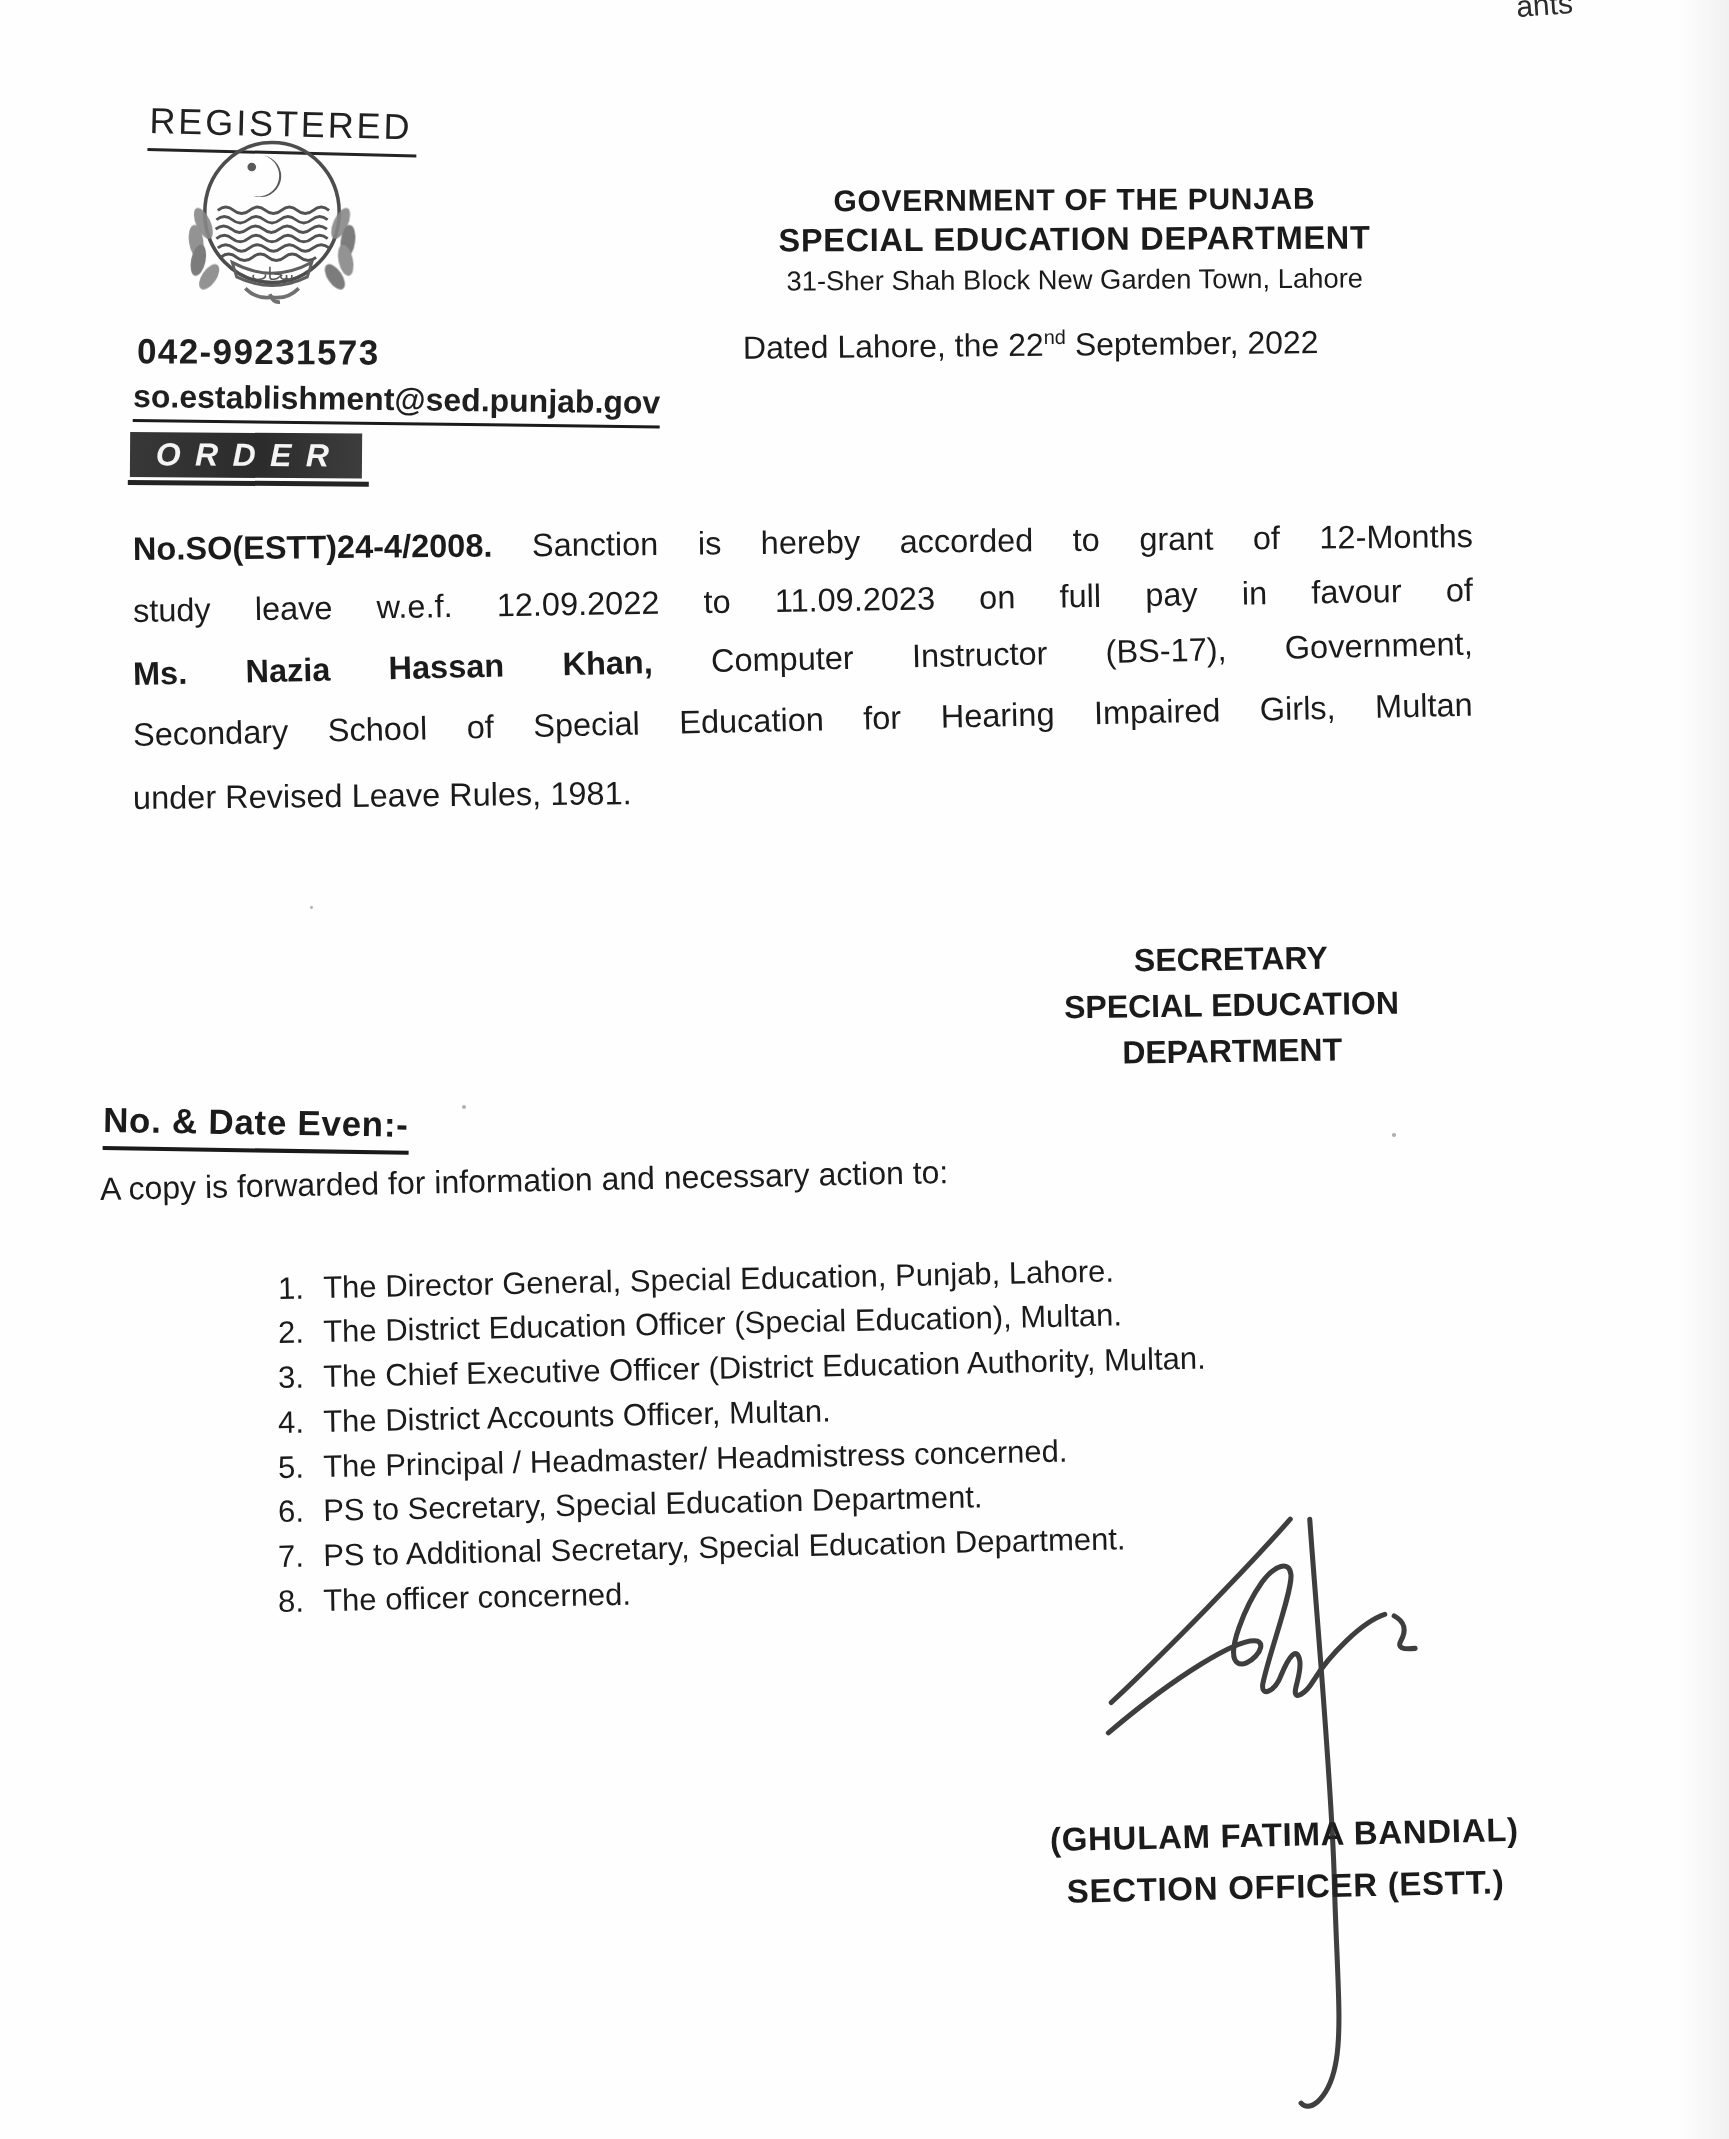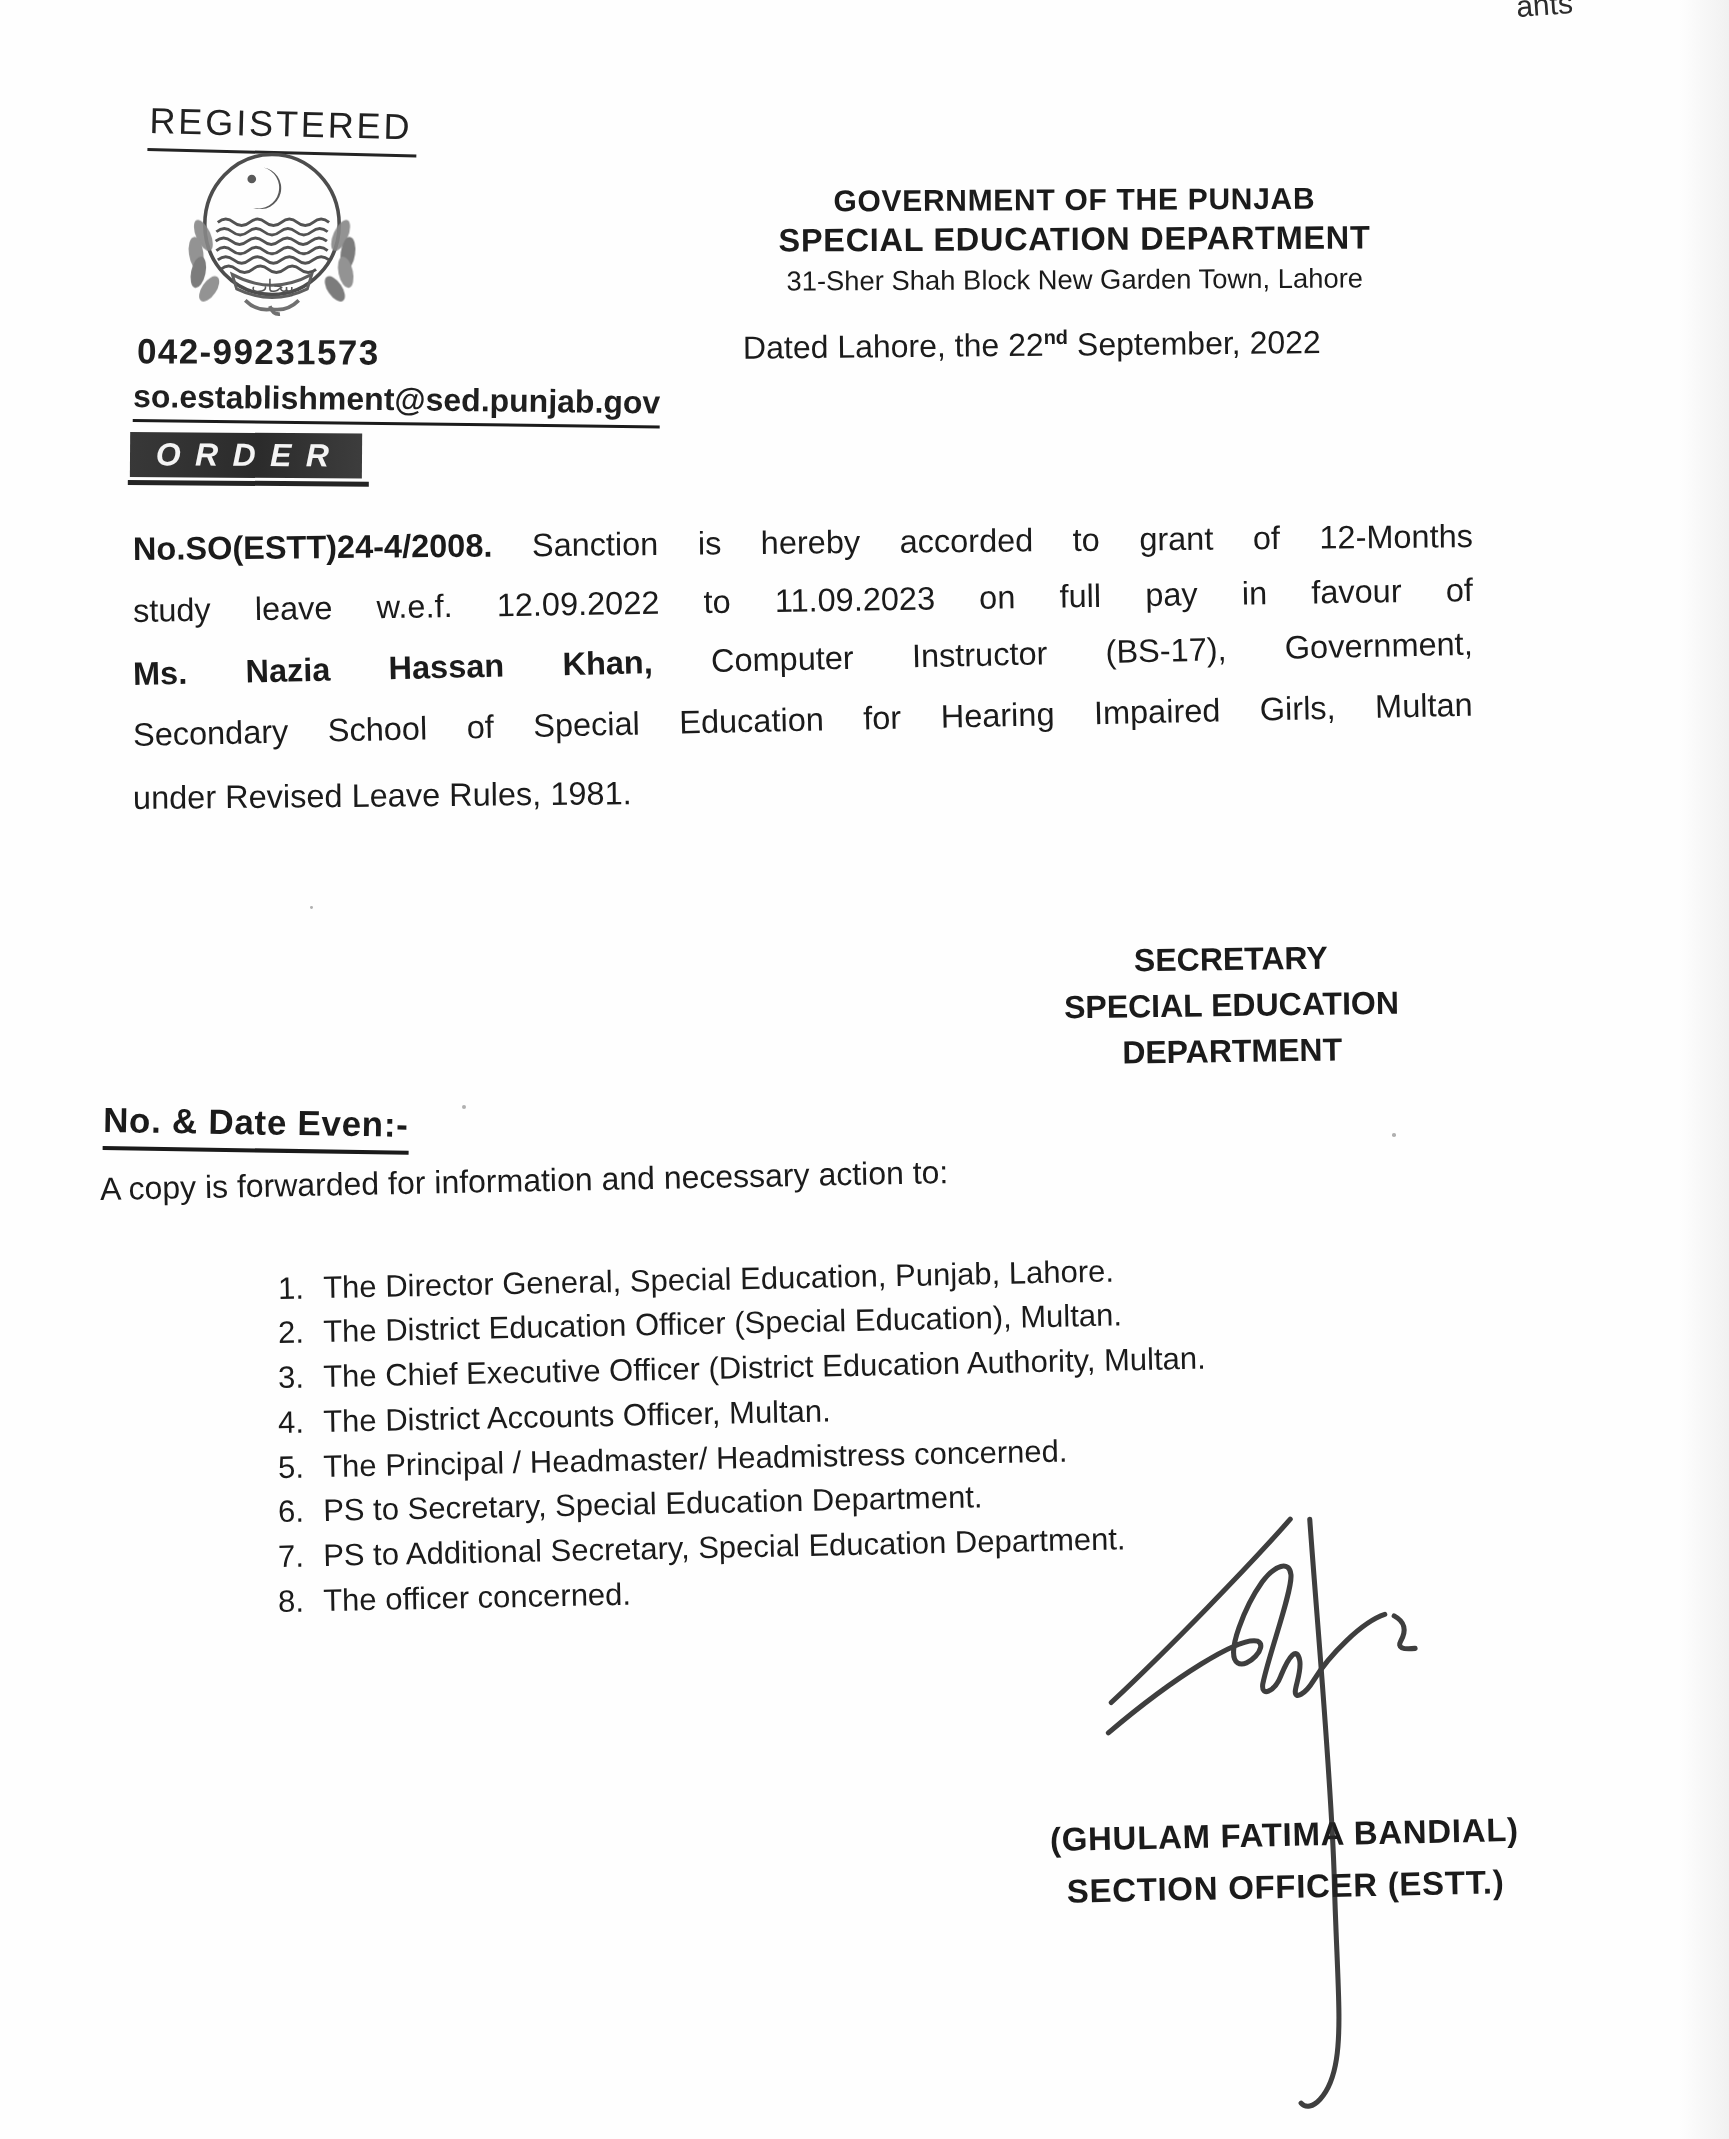--- a/index.html
+++ b/index.html
@@ -14,34 +14,34 @@
   .abs{position:absolute;}
   
   .edge-frag-clip{left:1516px;top:0;width:173px;height:17.3px;overflow:hidden;}
   .edge-frag{margin-top:-16px;font-size:30px;color:#2c2c2c;transform:rotate(-4deg);}
   
   .registered{
     left:148px;top:100px;font-size:36px;letter-spacing:2.9px;
     border-bottom:3.6px solid #242424;padding:0 4.3px 5.8px 1.4px;
     transform:rotate(1.4deg);transform-origin:left center;color:#222;
   }
-  .crest{left:160px;top:150px;}
+  .crest{left:160px;top:138px;}
   .phone{left:137px;top:332px;font-size:35px;font-weight:700;letter-spacing:1.4px;transform:rotate(0.3deg);color:#1f1f1f;}
   .email{
     left:133px;top:378px;font-size:32px;font-weight:700;
     border-bottom:3.6px solid #1b1b1b;padding-bottom:3.6px;
     transform:rotate(0.7deg);transform-origin:left center;color:#1f1f1f;
   }
   
   .dept-block{left:744px;top:183px;width:661px;text-align:center;transform:rotate(-0.3deg);}
   .dept-line1{font-size:30px;font-weight:700;letter-spacing:0.7px;}
   .dept-line2{font-size:32.5px;font-weight:700;letter-spacing:0.7px;margin-top:4.3px;}
   .dept-line3{font-size:27.4px;margin-top:5.8px;}
   .dateline{left:743px;top:329px;font-size:32px;transform:rotate(-0.55deg);transform-origin:left center;white-space:nowrap;}
-  .dateline sup{font-size:20px;font-weight:bold;}
+  .dateline sup{font-size:20px;}
   
   .order-wrap{left:130px;top:432px;transform:rotate(0.4deg);transform-origin:left center;}
   .order-box{
     width:232px;height:45px;background:linear-gradient(93deg,#383838,#2b2b2b 55%,#3d3d3d);
     color:#f4f4f4;font-size:32px;font-weight:700;font-style:italic;
     letter-spacing:14.4px;display:flex;align-items:center;justify-content:center;
     padding-left:7.2px;box-sizing:border-box;
   }
   .order-underline{width:241px;height:5px;background:#242424;margin-top:2.9px;margin-left:-2.2px;}
   

